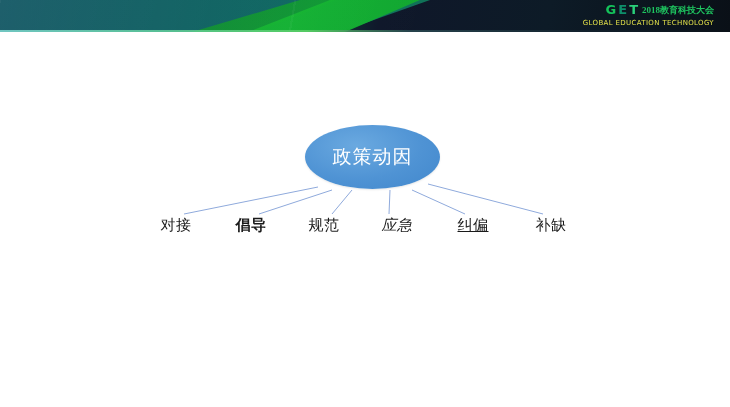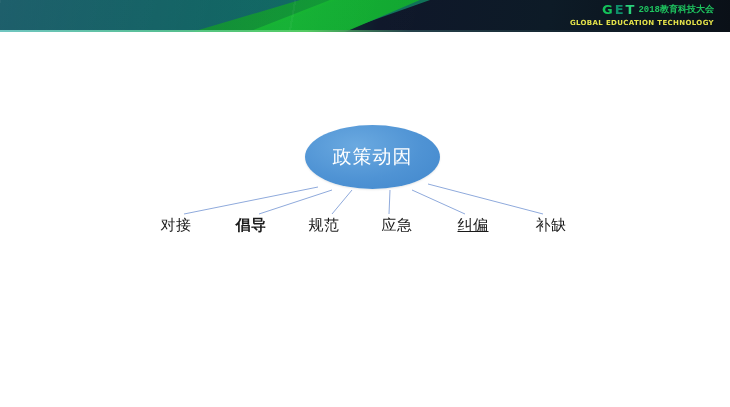--- a/index.html
+++ b/index.html
@@ -100,34 +100,34 @@
     font-family: "DejaVu Sans", "Liberation Sans", sans-serif;
     font-weight: bold;
     font-size: 13px;
     line-height: 13px;
     letter-spacing: 0px;
     color: #14c25a;
   }
   .get-letter.dim { color: #0e8f6a; }
   .get-letter.light { color: #2ad07a; }
   .logo-cn {
-    font-family: Liberation Mono, monospace;
+    font-family: Liberation Serif, serif;
     font-size: 9px;
     line-height: 10px;
     color: #1ec45f;
     font-weight: bold;
     letter-spacing: 0px;
     padding-bottom: 1px;
   }
   #logo-sub {
     margin-top: 3px;
     font-family: "DejaVu Sans", "Liberation Sans", sans-serif;
     font-size: 7px;
     line-height: 8px;
-    font-weight: bold;
+    font-weight: normal;
     letter-spacing: 0.35px;
     color: #e4e24a;
     white-space: nowrap;
   }
 
   
   #diagram {
     position: absolute;
     left: 0;
     top: 32px;
@@ -211,18 +211,18 @@
         <line x1="428" y1="152" x2="543" y2="182" stroke="#8faadc" stroke-width="1"></line>
       </svg>
 
     <div id="center-node">
       <span id="center-node-label">政策动因</span>
     </div>
 
   <div class="leaf-label" style="left: 176px; top: 184px;">对接</div>
       <div class="leaf-label" style="left: 251px; top: 184px; font-weight: bold;">倡导</div>
       <div class="leaf-label" style="left: 324px; top: 184px;">规范</div>
-      <div class="leaf-label" style="left: 397px; top: 184px;">应急</div>
+      <div class="leaf-label" style="left: 397px; top: 184px; font-style: italic;">应急</div>
       <div class="leaf-label" style="left: 473px; top: 184px; text-decoration: underline;">纠偏</div>
       <div class="leaf-label" style="left: 551px; top: 184px;">补缺</div>
     </div>
 
 </div>
 
 </body></html>

